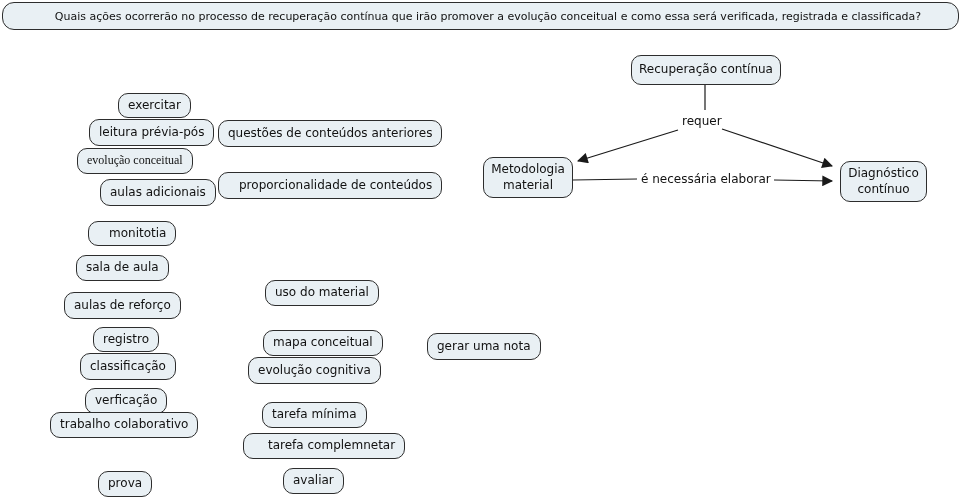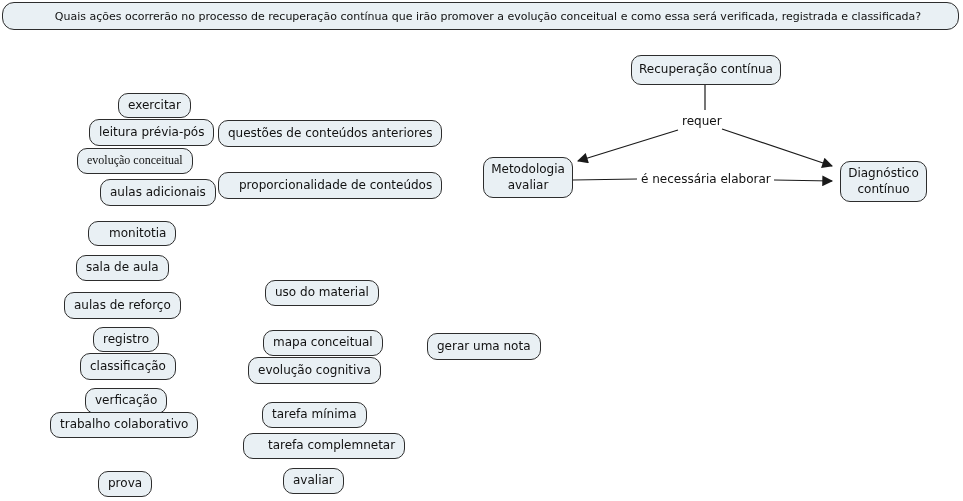--- a/index.html
+++ b/index.html
@@ -83,21 +83,21 @@
 
     <line x1="573" y1="180" x2="637" y2="179" stroke="#1a1a1a" stroke-width="1.2"></line>
 
     <line x1="774" y1="180" x2="832" y2="181" stroke="#1a1a1a" stroke-width="1.2" marker-end="url(#arr)"></line>
   </svg>
 
   <div class="banner">Quais ações ocorrerão no processo de recuperação contínua que irão promover a evolução conceitual e como essa será verificada, registrada e classificada?</div>
 
   <div class="node" style="left:631px; top:55px; width:150px; height:30px;">Recuperação contínua</div>
   <div class="link-label" style="left:682px; top:114px;">requer</div>
-  <div class="node wrap" style="left:483px; top:157px; width:90px; height:41px;">Metodologia avaliar</div>
+  <div class="node wrap" style="left:483px; top:157px; width:90px; height:41px;">Metodologia material</div>
   <div class="link-label" style="left:641px; top:172px;">é necessária elaborar</div>
   <div class="node wrap" style="left:840px; top:161px; width:87px; height:41px;">Diagnóstico contínuo</div>
 
   <div class="node" style="left:118px; top:93px; height:25px;">exercitar</div>
   <div class="node" style="left:89px; top:119px; height:27px;">leitura prévia-pós</div>
   <div class="node" style="left:77px; top:148px; height:26px;font-family:Liberation Serif, serif;">evolução conceitual</div>
   <div class="node" style="left:100px; top:179px; height:27px;">aulas adicionais</div>
   <div class="node" style="left:88px; top:221px; height:25px;padding-left:20px;">monitotia</div>
   <div class="node" style="left:76px; top:255px; height:26px;">sala de aula</div>
   <div class="node" style="left:64px; top:292px; height:27px;">aulas de reforço</div>

